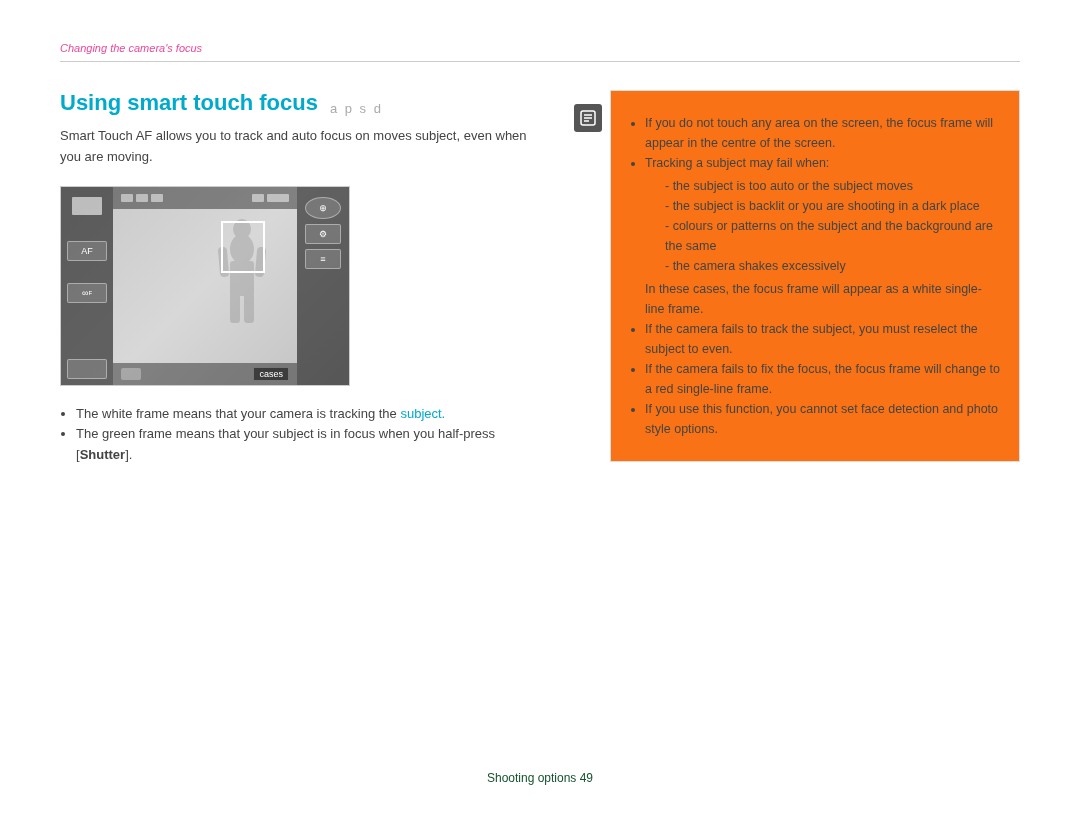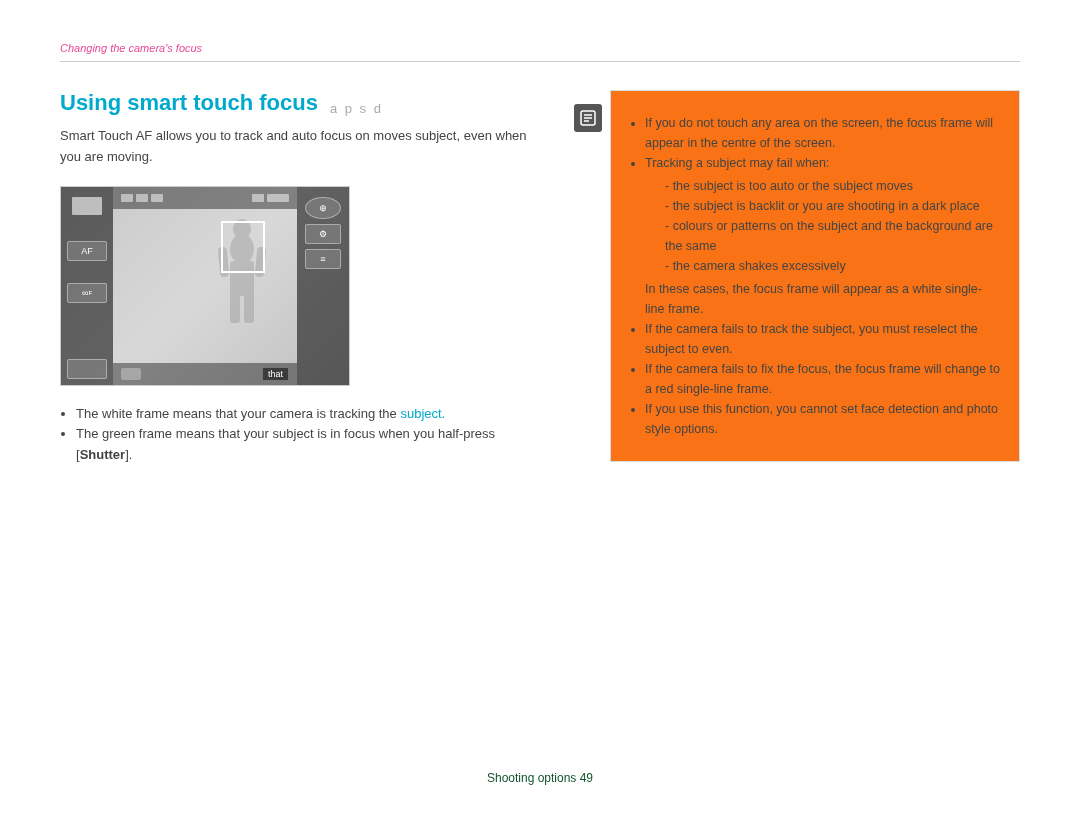--- a/index.html
+++ b/index.html
@@ -352,21 +352,21 @@
             <rect x="2" y="28" width="9" height="30" rx="4" fill="#888" transform="rotate(-5 6 43)"></rect>
 
             <rect x="39" y="28" width="9" height="30" rx="4" fill="#888" transform="rotate(5 44 43)"></rect>
           </svg>
 
           <div style="position:absolute; right:32px; top:12px; width:44px; height:52px; border:2px solid #fff;"></div>
         </div>
 
         <div class="cam-bottom-bar">
           <div style="width:20px; height:12px; background:rgba(255,255,255,0.3); border-radius:2px;"></div>
-          <div style="color:#fff; font-size:9px; background:rgba(0,0,0,0.5); padding:1px 5px; border:1px solid rgba(255,255,255,0.3);">that</div>
+          <div style="color:#fff; font-size:9px; background:rgba(0,0,0,0.5); padding:1px 5px; border:1px solid rgba(255,255,255,0.3);">cases</div>
         </div>
       </div>
 
       <ul class="bullet-list">
         <li>The white frame means that your camera is tracking the <span style="color:#00aacc;">subject.</span></li>
         <li>The green frame means that your subject is in focus when you half-press [<strong>Shutter</strong>].</li>
       </ul>
 
     </div>
 

